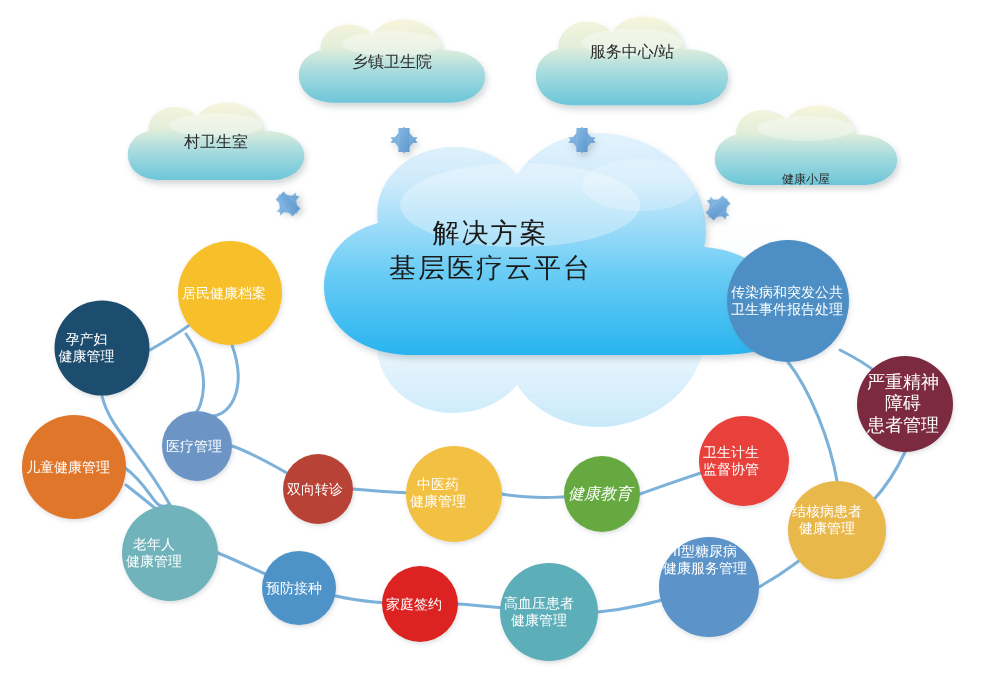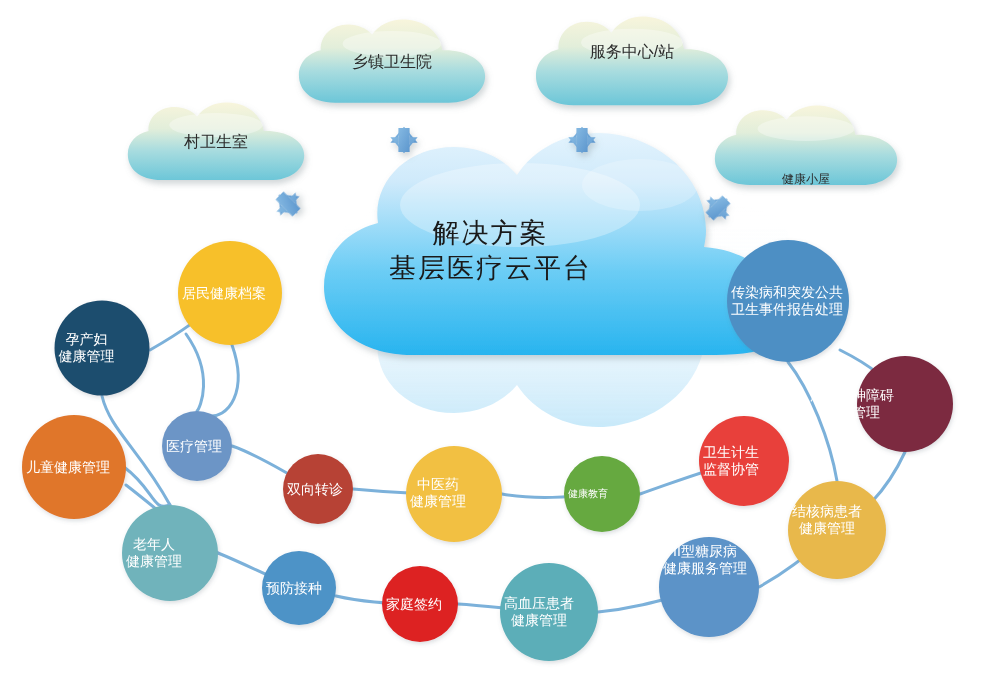--- a/index.html
+++ b/index.html
@@ -251,21 +251,21 @@
         <div>
           <span>中医药</span>
           <span>健康管理</span>
         </div>
       </div>
       <div class="node" style="left: 382px; top: 566px; width: 76px; height: 76px; font-size: 14px; background: transparent;">
         <div>
           <span>家庭签约</span>
         </div>
       </div>
-      <div class="node" style="left: 564px; top: 456px; width: 76px; height: 76px; font-size: 10px; background: transparent;">
+      <div class="node" style="left: 564px; top: 456px; width: 76px; height: 76px; font-size: 16px; background: transparent; font-style: italic;">
         <div>
           <span>健康教育</span>
         </div>
       </div>
       <div class="node" style="left: 500px; top: 563px; width: 98px; height: 98px; font-size: 14px; background: transparent;">
         <div>
           <span>高血压患者</span>
           <span>健康管理</span>
         </div>
       </div>
@@ -286,20 +286,20 @@
           <span>结核病患者</span>
           <span>健康管理</span>
         </div>
       </div>
       <div class="node" style="left: 727px; top: 240px; width: 122px; height: 122px; font-size: 14px; background: transparent;">
         <div>
           <span>传染病和突发公共</span>
           <span>卫生事件报告处理</span>
         </div>
       </div>
-      <div class="node" style="left: 806px; top: 356px; width: 96px; height: 96px; font-size: 14px; background: transparent;">
+      <div class="node" style="left: 855px; top: 356px; width: 96px; height: 96px; font-size: 18px; background: transparent;">
         <div>
           <span>严重精神障碍</span>
           <span>患者管理</span>
         </div>
       </div>
     </div>
 </div>
 
 </body></html>

